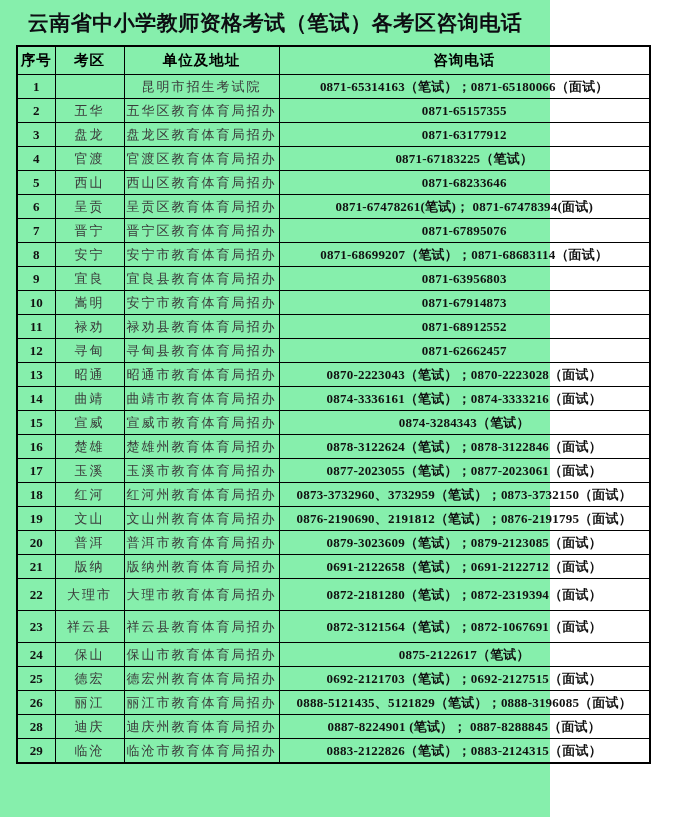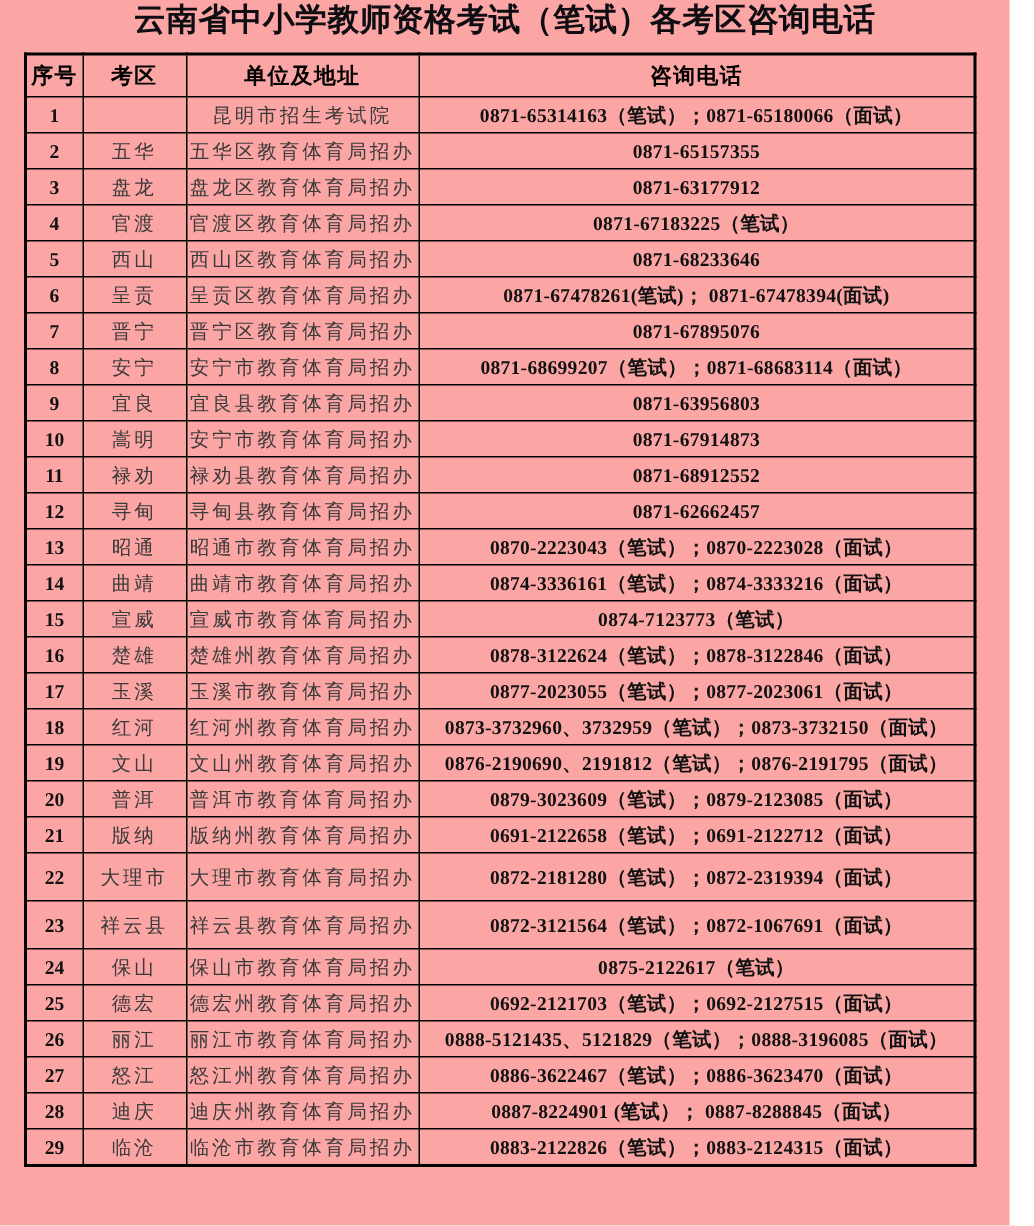--- a/index.html
+++ b/index.html
@@ -8,24 +8,25 @@
     background: #ffffff;
   }
   body {
     width: 689px;
     height: 817px;
     overflow: hidden;
     font-family: "Liberation Serif", serif;
     color: #1a1a1a;
   }
   .page {
-    width: 673px;
+    width: 550px;
     height: 817px;
-    background: #fca5a5;
+    background: #86efac;
     box-sizing: border-box;
+    padding-top: 10px;
   }
   .title {
     margin: 0 0 9px 0;
     text-align: center;
     font-size: 21px;
     line-height: 26px;
     font-weight: bold;
     color: #0d0d12;
     font-family: "Liberation Serif", "DejaVu Serif", serif;
     letter-spacing: 0.5px;
@@ -186,21 +187,21 @@
         <tr>
           <td class="no">14</td>
           <td class="area">曲靖</td>
           <td class="unit">曲靖市教育体育局招办</td>
           <td class="phone">0874-3336161（笔试）；0874-3333216（面试）</td>
         </tr>
         <tr>
           <td class="no">15</td>
           <td class="area">宣威</td>
           <td class="unit">宣威市教育体育局招办</td>
-          <td class="phone">0874-7123773（笔试）</td>
+          <td class="phone">0874-3284343（笔试）</td>
         </tr>
         <tr>
           <td class="no">16</td>
           <td class="area">楚雄</td>
           <td class="unit">楚雄州教育体育局招办</td>
           <td class="phone">0878-3122624（笔试）；0878-3122846（面试）</td>
         </tr>
         <tr>
           <td class="no">17</td>
           <td class="area">玉溪</td>
@@ -255,26 +256,20 @@
           <td class="unit">德宏州教育体育局招办</td>
           <td class="phone">0692-2121703（笔试）；0692-2127515（面试）</td>
         </tr>
         <tr>
           <td class="no">26</td>
           <td class="area">丽江</td>
           <td class="unit">丽江市教育体育局招办</td>
           <td class="phone">0888-5121435、5121829（笔试）；0888-3196085（面试）</td>
         </tr>
         <tr>
-          <td class="no">27</td>
-          <td class="area">怒江</td>
-          <td class="unit">怒江州教育体育局招办</td>
-          <td class="phone">0886-3622467（笔试）；0886-3623470（面试）</td>
-        </tr>
-        <tr>
           <td class="no">28</td>
           <td class="area">迪庆</td>
           <td class="unit">迪庆州教育体育局招办</td>
           <td class="phone">0887-8224901 (笔试）； 0887-8288845（面试）</td>
         </tr>
         <tr>
           <td class="no">29</td>
           <td class="area">临沧</td>
           <td class="unit">临沧市教育体育局招办</td>
           <td class="phone">0883-2122826（笔试）；0883-2124315（面试）</td>

